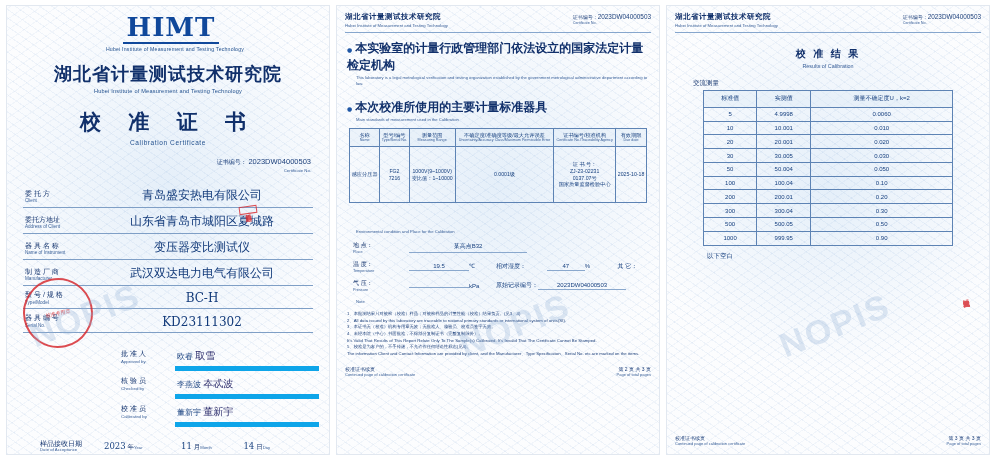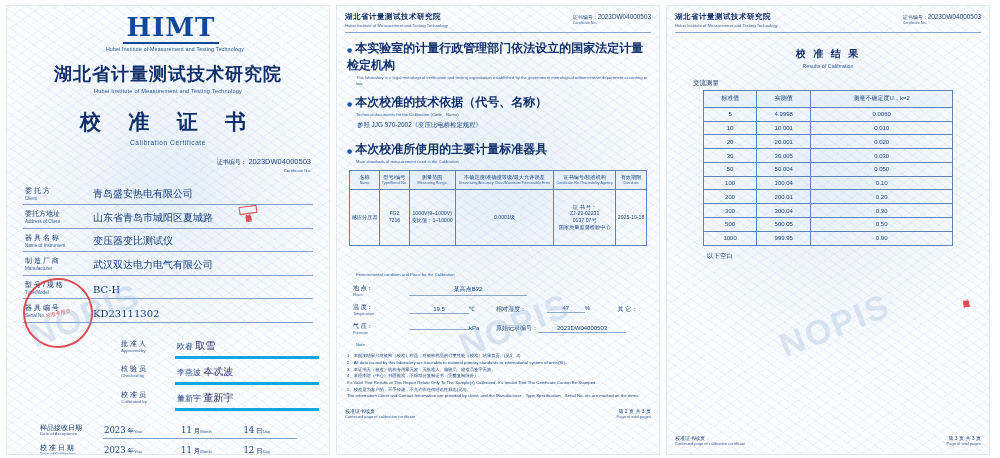--- a/index.html
+++ b/index.html
@@ -31,25 +31,25 @@
   .cert-cn{text-align:center;font-family:"DejaVu Serif",serif;font-weight:bold;font-size:21px;color:#11306b;margin-top:14px;letter-spacing:10px;}
   .cert-en{text-align:center;font-size:6.5px;color:#24528f;margin-top:3px;letter-spacing:.6px;}
   .certno{margin-top:10px;text-align:right;padding-right:18px;font-size:6px;color:#1c3f7a;line-height:1.5;}
   .certno .big{font-size:7.5px;}
 
   
   table.fields{width:290px;margin:8px auto 0 auto;border-collapse:collapse;}
   table.fields td{border-bottom:1px solid #7f9fc6;padding:5px 2px 3px 2px;vertical-align:bottom;}
   td.lab{width:64px;border-bottom:none;font-size:7px;color:#14346e;line-height:1.25;}
   td.lab .en{font-size:4.6px;color:#3a6099;display:block;letter-spacing:0;}
-  td.val{font-size:10px;color:#123a7a;padding-left:6px;font-family:"DejaVu Serif",serif;}
+  td.val{font-size:12px;color:#123a7a;padding-left:6px;font-family:"DejaVu Serif",serif;text-align:center;}
 
   
   table.sig{width:200px;margin:10px 0 0 112px;border-collapse:collapse;}
-  table.sig td{padding:6px 2px 3px 2px;border-bottom:3px solid #0ea5e9;font-size:7px;color:#14346e;}
+  table.sig td{padding:6px 2px 3px 2px;border-bottom:5px solid #0ea5e9;font-size:7px;color:#14346e;}
   table.sig td.sl{width:52px;border-bottom:none;line-height:1.2;}
   table.sig td.sl .en{font-size:4.4px;color:#3a6099;display:block;}
   table.sig td.sv{font-size:8px;color:#17407f;}
   table.sig td.sv .hand{font-family:"DejaVu Serif",serif;font-size:10px;color:#2b2b6b;}
 
   table.dates{width:258px;margin:8px auto 0 auto;border-collapse:collapse;}
   table.dates td{border-bottom:1px solid #7f9fc6;font-size:7px;color:#14346e;padding:5px 1px 2px 1px;}
   table.dates td.dl{width:62px;border-bottom:none;line-height:1.15;}
   table.dates td.dl .en{font-size:4.3px;color:#3a6099;display:block;}
   .dt{font-family:"DejaVu Serif",serif;font-size:8.5px;color:#17407f;}
@@ -231,28 +231,20 @@
         <div style="font-size:3.8px;color:#3a6099;">Certificate No.</div>
       </div>
     </div>
     <div class="hdr-line"></div>
 
     <div class="sect">
       <div class="sect-t">本实验室的计量行政管理部门依法设立的国家法定计量检定机构</div>
       <div class="sect-en">This laboratory is a legal metrological verification and testing organization established by the government metrological administrative department according to law.</div>
     </div>
 
-    <div class="sect">
-      <div class="sect-t">本次校准的技术依据（代号、名称）</div>
-      <div class="sect-en">Technical documents for the Calibration (Code、Name)</div>
-      <div class="sect-body">
-        <span>参照</span>
-        <span>JJG 970-2002《变压比电桥检定规程》</span>
-      </div>
-    </div>
 
     <div class="sect" style="margin-top:12px;">
       <div class="sect-t">本次校准所使用的主要计量标准器具</div>
       <div class="sect-en">Main standards of measurement used in the Calibration</div>
     </div>
 
     <table class="std">
       <tbody>
           <tr>
         <th><span>名称</span><span class="en">Name</span></th>

